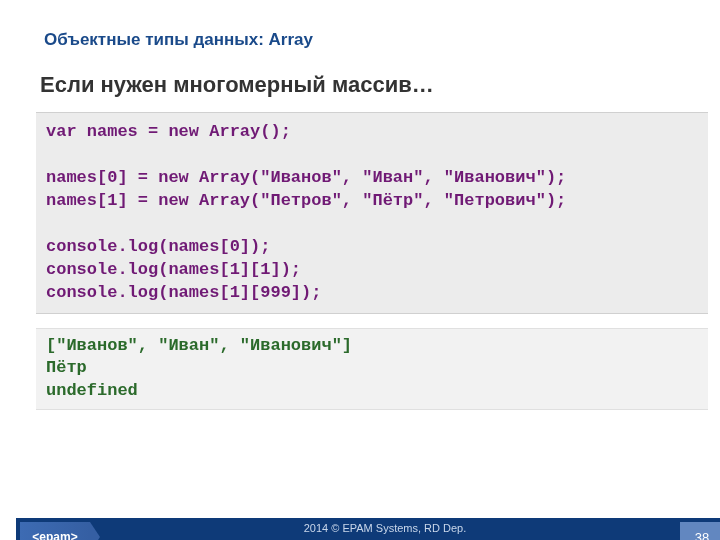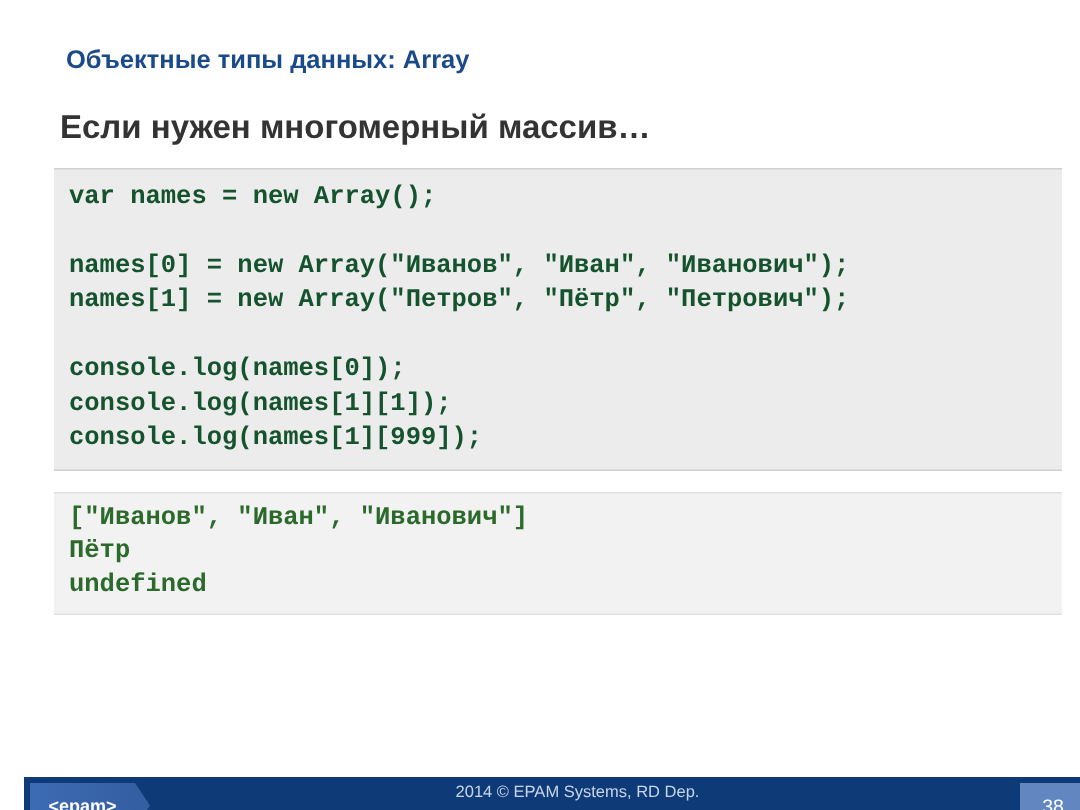--- a/index.html
+++ b/index.html
@@ -10,21 +10,21 @@
   .subtitle { color: #333; font-size: 22px; padding: 8px 24px 10px 24px; font-weight: bold; }
   .codeblock {
     margin: 4px 24px 14px 24px;
     background: #ececec;
     border-top: 1px solid #d0d0d0;
     border-bottom: 1px solid #d0d0d0;
     padding: 8px 10px;
     font-family: "Courier New", monospace;
     font-size: 17px;
     font-weight: bold;
-    color: #14532d;
+    color: #701a75;
     white-space: pre;
     line-height: 1.35;
   }
   .outputblock {
     margin: 0 24px;
     background: #f2f2f2;
     border-top: 1px solid #e0e0e0;
     border-bottom: 1px solid #e0e0e0;
     padding: 6px 10px 6px 10px;
     font-family: "Courier New", monospace;

